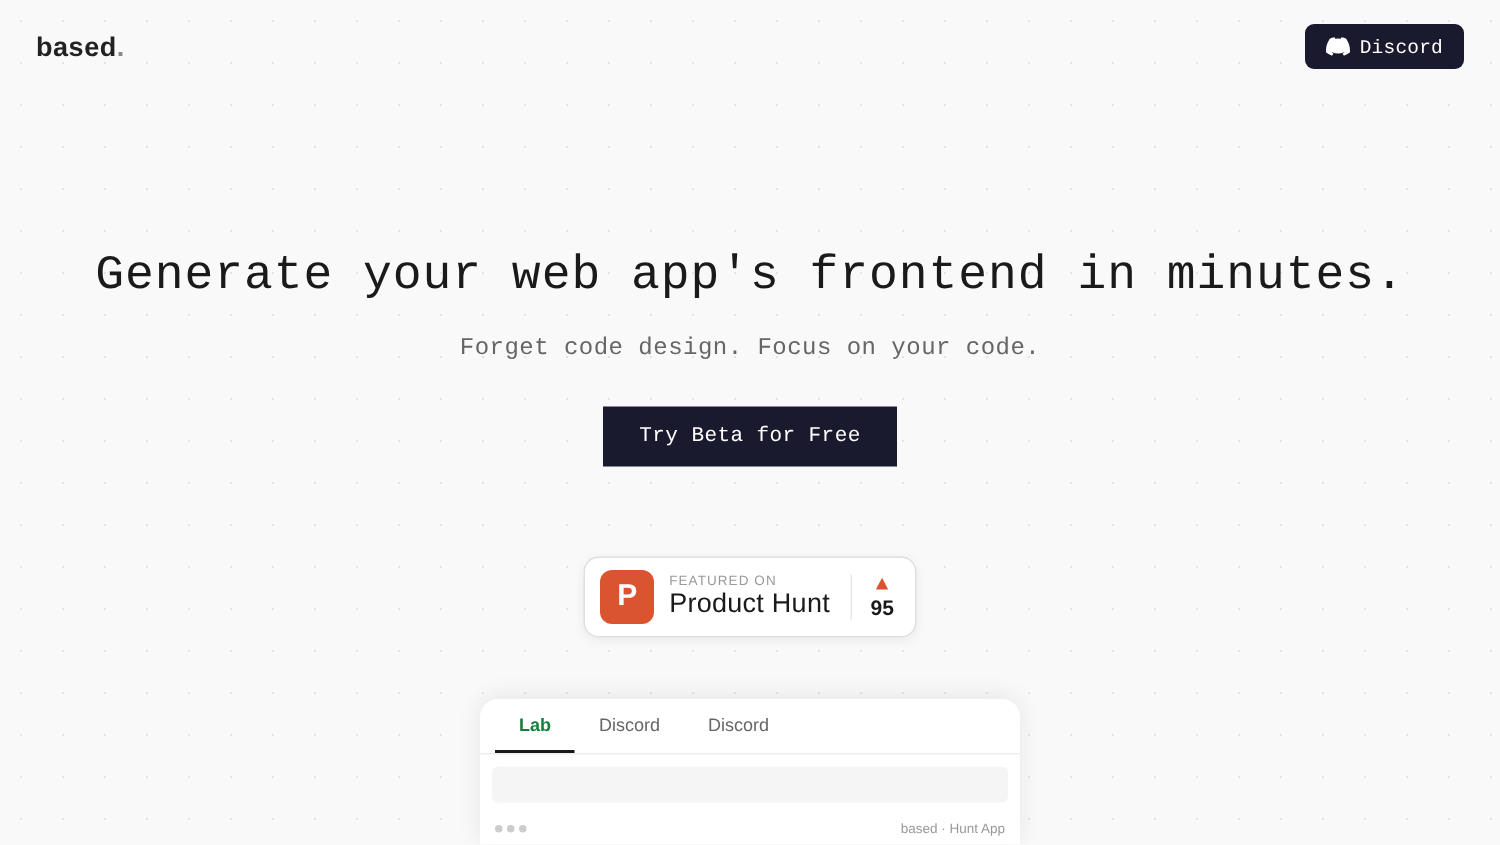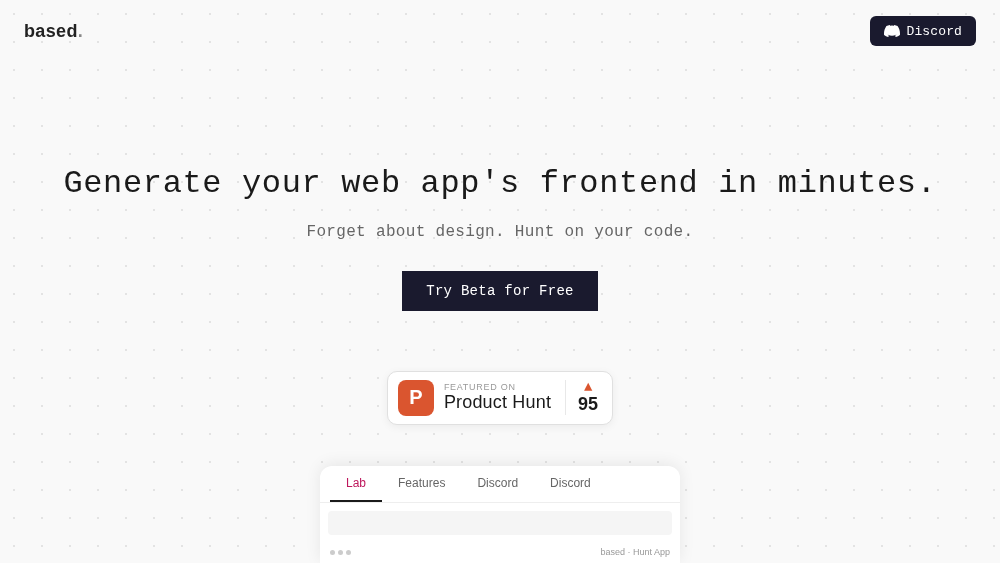--- a/index.html
+++ b/index.html
@@ -177,21 +177,21 @@
       margin-left: 4px;
     }
 
     .ph-arrow {
       font-size: 14px;
       color: #da552f;
       line-height: 1;
     }
 
     .ph-count {
-      font-size: 18px;
+      font-size: 14px;
       font-weight: 600;
       color: #1a1a1a;
       font-family: sans-serif;
     }
 
     
     .bottom-bar {
       position: absolute;
       bottom: 0;
       left: 50%;
@@ -212,23 +212,23 @@
     .bottom-tab {
       padding: 10px 16px;
       font-size: 12px;
       font-family: sans-serif;
       color: #666;
       cursor: pointer;
       border-bottom: 2px solid transparent;
     }
 
     .bottom-tab.active {
-      color: #be185d;
+      color: #15803d;
       border-bottom-color: #1a1a1a;
-      font-weight: 400;
+      font-weight: 700;
     }
 
     .bottom-bar-content {
       height: 24px;
       background: #f5f5f5;
       margin: 8px;
       border-radius: 4px;
     }
 
     .bottom-bar-footer {
@@ -269,42 +269,41 @@
 
     <svg class="discord-icon" viewBox="0 0 24 24" xmlns="http://www.w3.org/2000/svg">
       <path d="M20.317 4.37a19.791 19.791 0 0 0-4.885-1.515.074.074 0 0 0-.079.037c-.21.375-.444.864-.608 1.25a18.27 18.27 0 0 0-5.487 0 12.64 12.64 0 0 0-.617-1.25.077.077 0 0 0-.079-.037A19.736 19.736 0 0 0 3.677 4.37a.07.07 0 0 0-.032.027C.533 9.046-.32 13.58.099 18.057a.082.082 0 0 0 .031.057 19.9 19.9 0 0 0 5.993 3.03.078.078 0 0 0 .084-.028c.462-.63.874-1.295 1.226-1.994a.076.076 0 0 0-.041-.106 13.107 13.107 0 0 1-1.872-.892.077.077 0 0 1-.008-.128 10.2 10.2 0 0 0 .372-.292.074.074 0 0 1 .077-.01c3.928 1.793 8.18 1.793 12.062 0a.074.074 0 0 1 .078.01c.12.098.246.198.373.292a.077.077 0 0 1-.006.127 12.299 12.299 0 0 1-1.873.892.077.077 0 0 0-.041.107c.36.698.772 1.362 1.225 1.993a.076.076 0 0 0 .084.028 19.839 19.839 0 0 0 6.002-3.03.077.077 0 0 0 .032-.054c.5-5.177-.838-9.674-3.549-13.66a.061.061 0 0 0-.031-.03z"></path>
     </svg>
     <span>Discord</span>
   </button>
 </nav>
 
 <section class="hero">
   <h1 class="hero-title">Generate your web app's frontend in minutes.</h1>
-  <p class="hero-subtitle">Forget about design. Hunt on your code.</p>
+  <p class="hero-subtitle">Forget code design. Focus on your code.</p>
   <button class="try-btn">Try Beta for Free</button>
 </section>
 
 <div class="ph-badge-container">
   <div class="ph-badge">
     <div class="ph-logo">P</div>
     <div class="ph-text">
       <span class="ph-featured">FEATURED ON</span>
       <span class="ph-name">Product Hunt</span>
     </div>
     <div class="ph-upvote">
       <span class="ph-arrow">▲</span>
       <span class="ph-count">95</span>
     </div>
   </div>
 </div>
 
 <div class="bottom-bar">
   <div class="bottom-bar-tabs">
     <div class="bottom-tab active">Lab</div>
-    <div class="bottom-tab">Features</div>
     <div class="bottom-tab">Discord</div>
     <div class="bottom-tab">Discord</div>
   </div>
   <div class="bottom-bar-content"></div>
   <div class="bottom-bar-footer">
     <div class="footer-dots">
       <div class="footer-dot"></div>
       <div class="footer-dot"></div>
       <div class="footer-dot"></div>
     </div>

